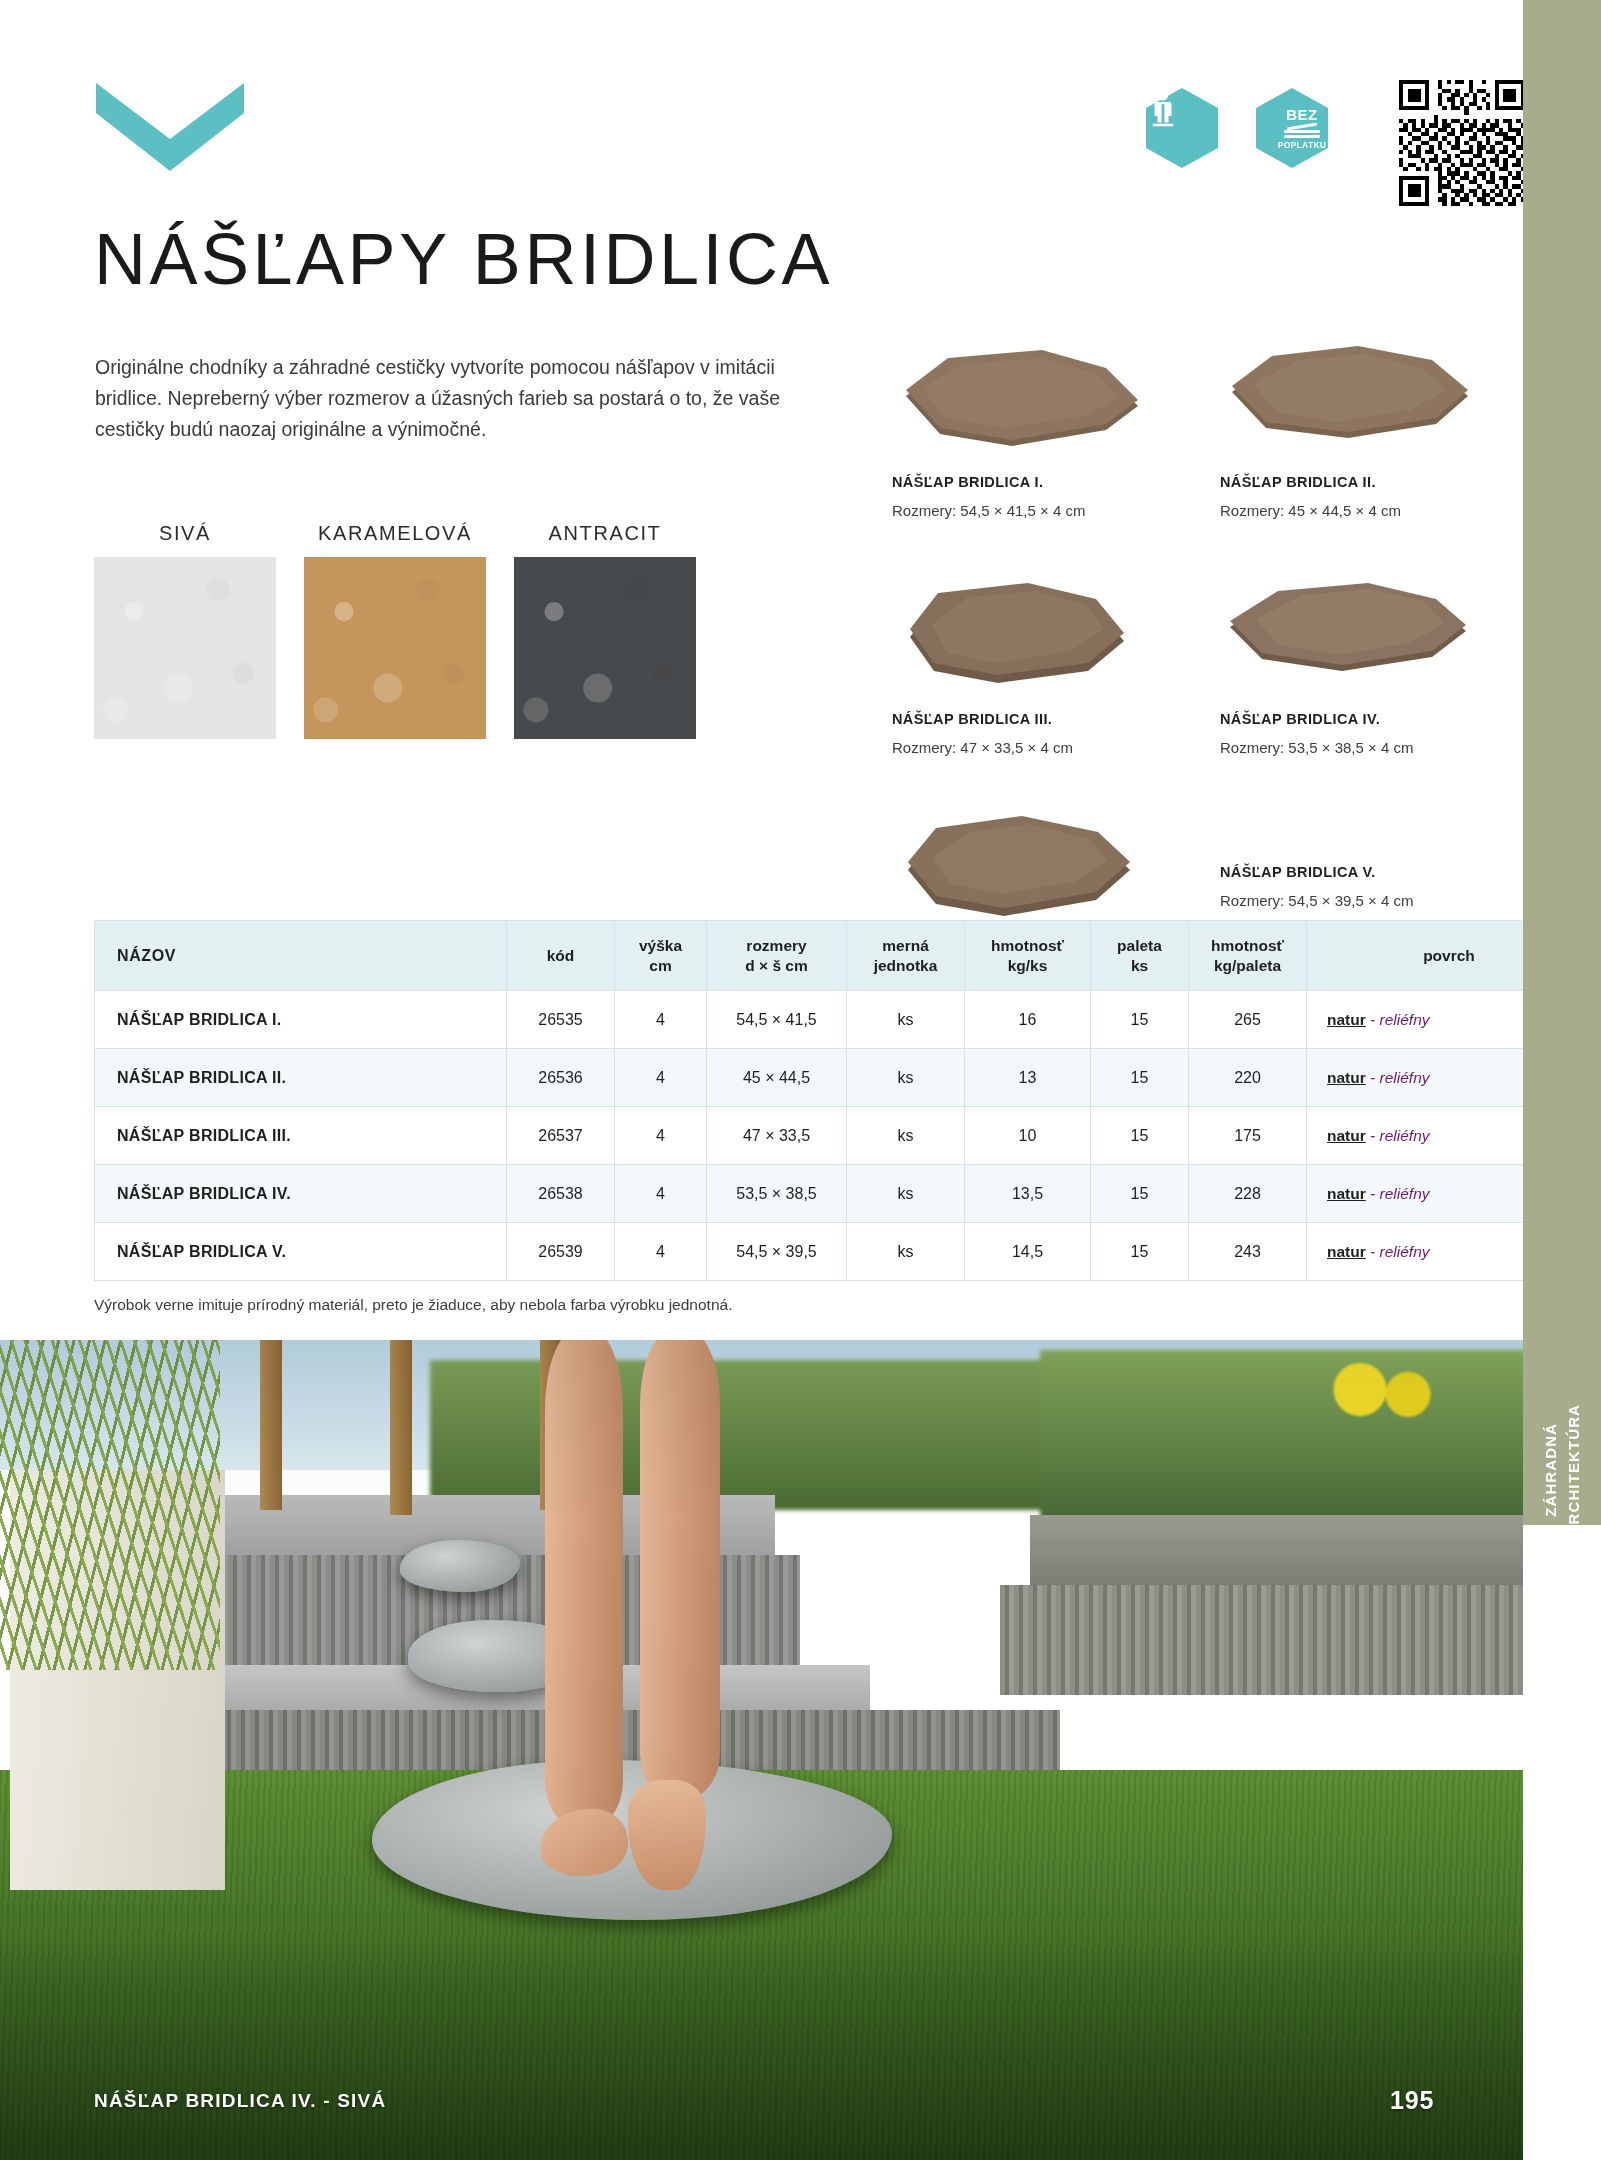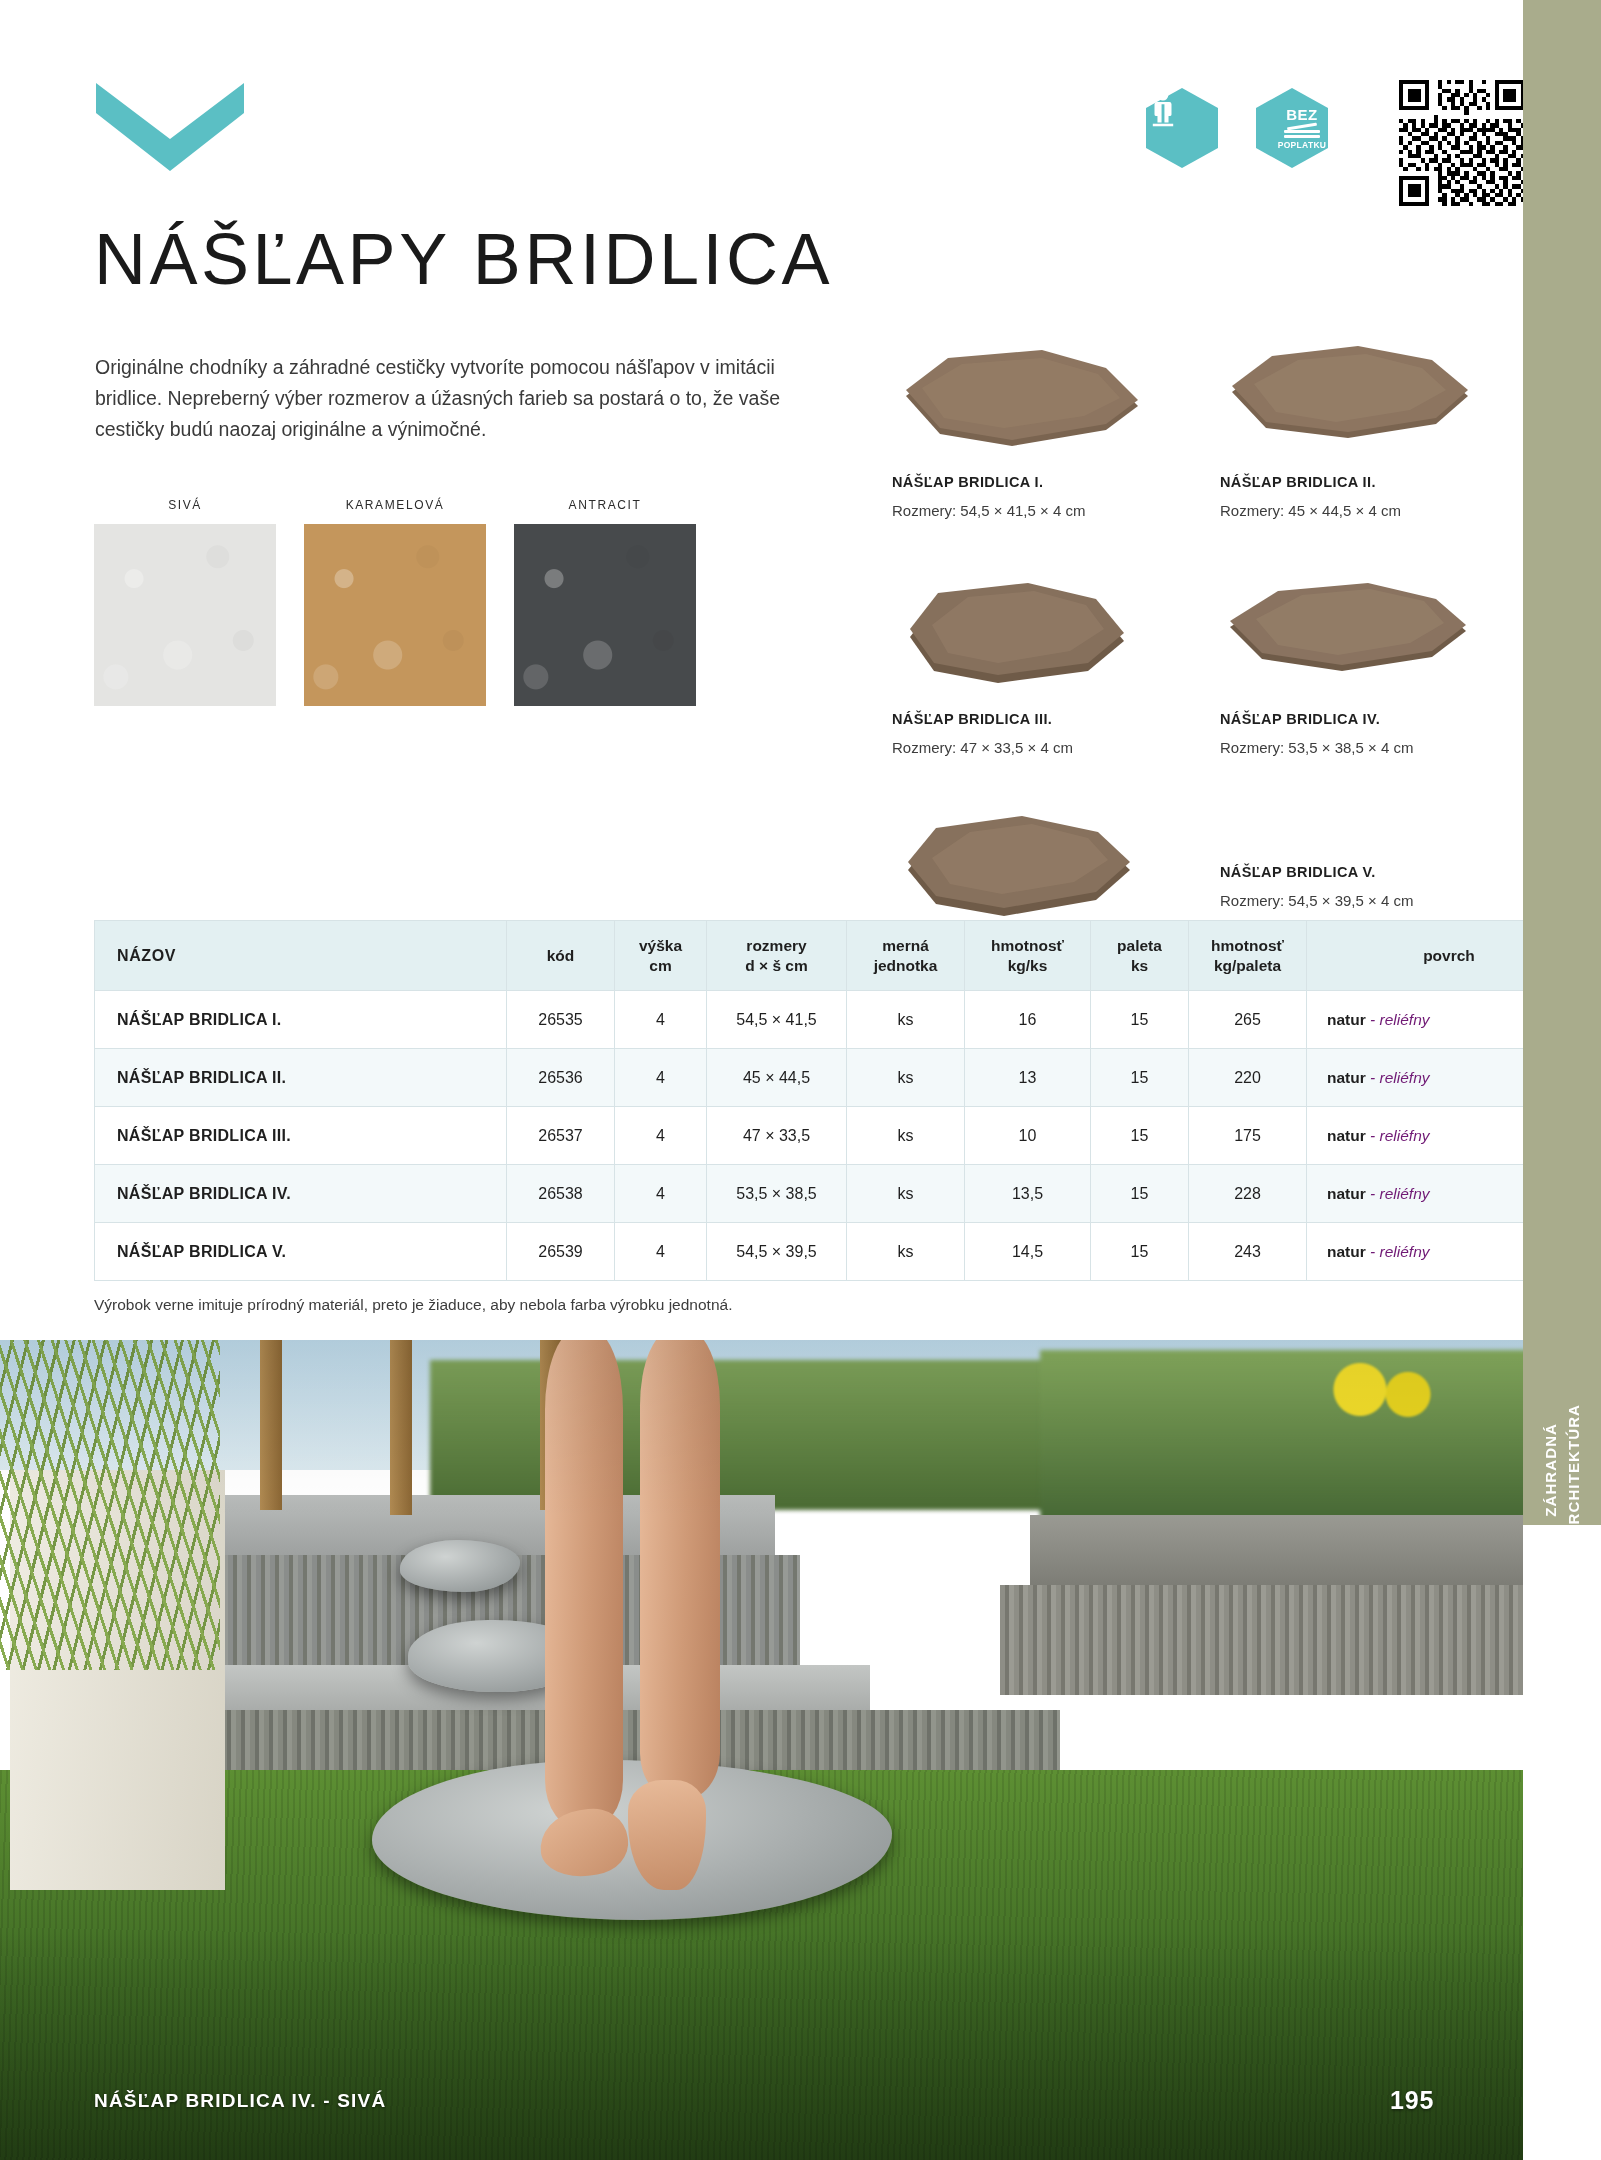--- a/index.html
+++ b/index.html
@@ -84,22 +84,22 @@
     position:absolute; left:95px; top:352px;
     width:740px;
     font-size:19.5px; line-height:1.58;
     color:#3a3a3a;
   }
 
   
   .swatches { position:absolute; left:94px; top:498px; display:flex; gap:28px; }
   .swatch { width:182px; }
   .swatch-name {
-    text-align:center; font-size:12px; letter-spacing:1.6px;
-    color:#2b2b2b; margin-bottom:12px;
+    text-align:center; font-size:20px; letter-spacing:1.6px;
+    color:#2b2b2b; margin-bottom:12px;margin-top:24px;
   }
   .swatch-chip { width:182px; height:182px; position:relative; overflow:hidden; }
   .swatch-chip .tex {
     position:absolute; inset:0;
     opacity:.5;
     background-image:
       radial-gradient(circle at 22% 30%, rgba(255,255,255,.55) 0 9px, transparent 10px),
       radial-gradient(circle at 68% 18%, rgba(0,0,0,.05) 0 11px, transparent 12px),
       radial-gradient(circle at 46% 72%, rgba(255,255,255,.38) 0 14px, transparent 15px),
       radial-gradient(circle at 82% 64%, rgba(0,0,0,.06) 0 10px, transparent 11px),
@@ -136,21 +136,21 @@
   }
   .tbl thead th.name-h { text-align:left; padding-left:22px; letter-spacing:.6px; font-size:16px; }
   .tbl tbody td { height:58px; text-align:center; }
   .tbl tbody td.name-c {
     text-align:left; padding-left:22px;
     font-weight:bold; letter-spacing:.3px; font-size:16px;
   }
   .tbl tbody tr:nth-child(even) { background:#f3f9fa; }
   .tbl tbody tr:nth-child(odd) { background:#ffffff; }
   .tbl td.surf { text-align:left; padding-left:20px; font-size:15.5px; }
-  .tbl td.surf b { font-weight:bold; }
+  .tbl td.surf b { font-weight:bold;text-decoration:underline; }
   .tbl td.surf i { font-style:italic; color:#701a75; }
 
   .col-name { width:412px; } .col-code { width:108px; }
   .col-h { width:92px; }     .col-dim { width:140px; }
   .col-unit { width:118px; } .col-wt { width:126px; }
   .col-pal { width:98px; }   .col-wtp { width:118px; }
 
   .table-note {
     position:absolute; left:94px; top:1296px;
     font-size:15.5px; color:#3c3c3c;

